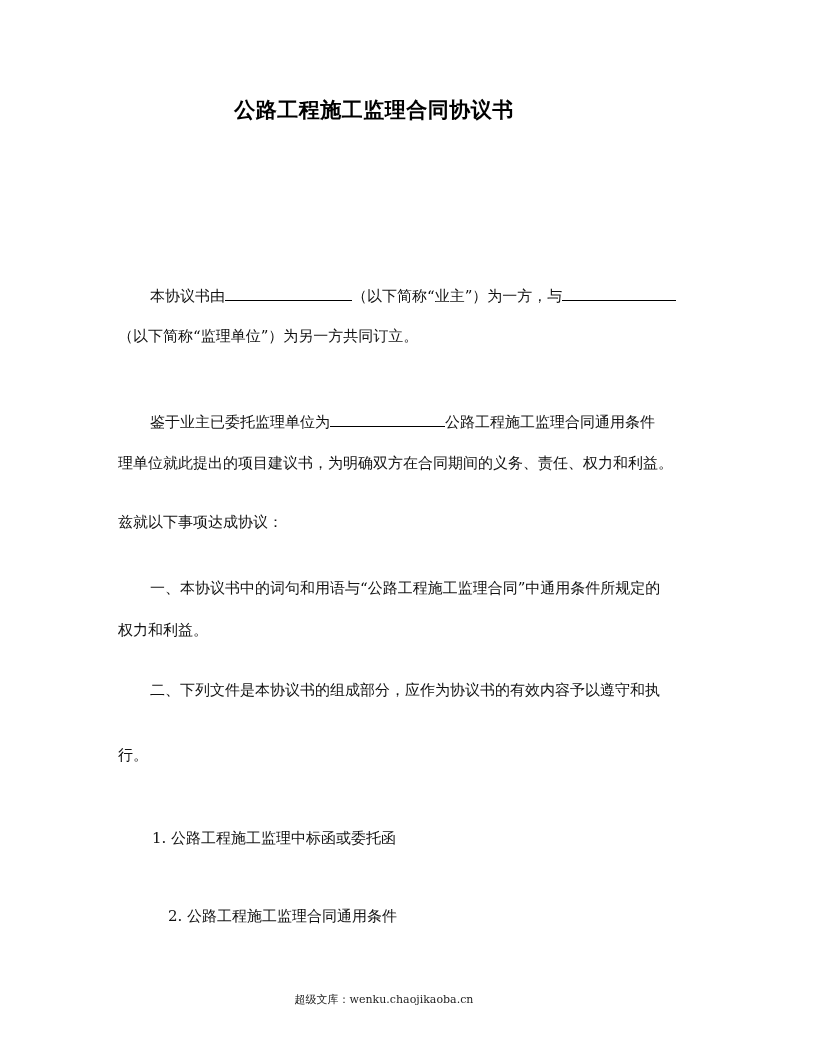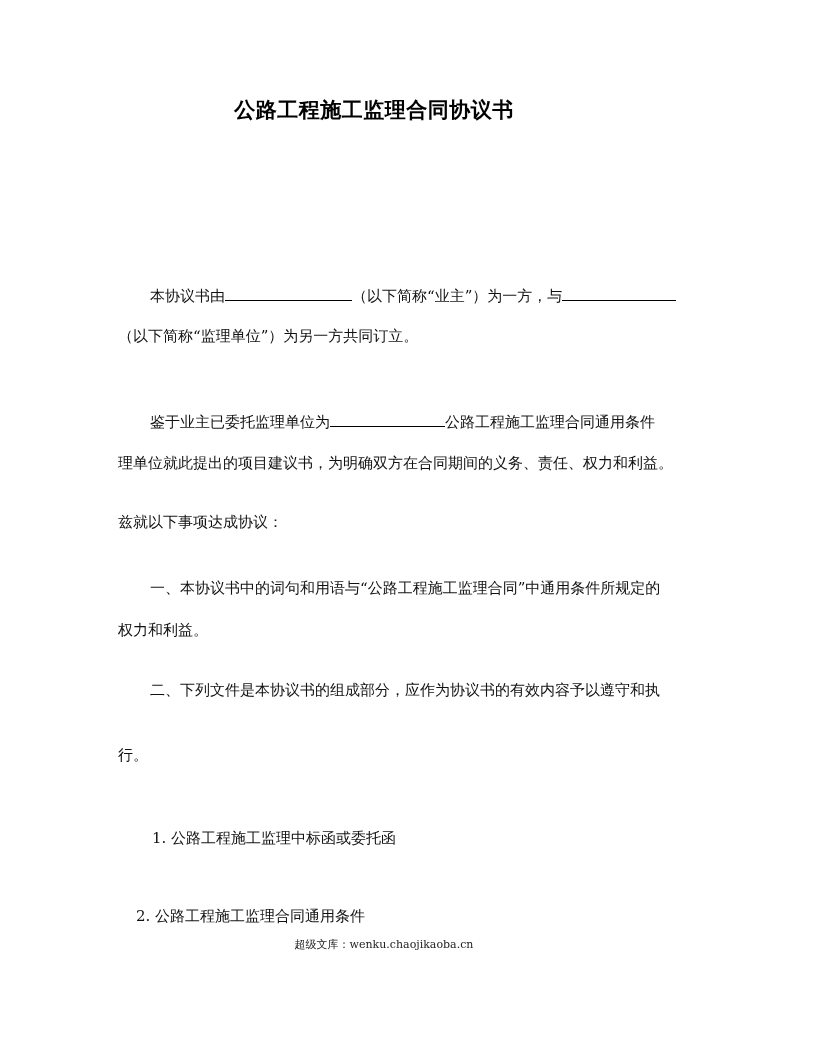--- a/index.html
+++ b/index.html
@@ -1,20 +1,20 @@
 <!DOCTYPE html>
 <html><head>
 <meta charset="utf-8">
 <style>
   html, body { margin:0; padding:0; background:#ffffff; }
   body { width:816px; height:1056px; position:relative; overflow:hidden; font-family:"DejaVu Serif","Liberation Serif",serif; color:#111; }
   .title { position:absolute; left:0; width:748px; top:96px; text-align:center; font-family:"DejaVu Sans","Liberation Sans",sans-serif; font-weight:bold; font-size:21px; letter-spacing:0.5px; color:#000; }
   .line { position:absolute; left:118px; font-size:15px; white-space:nowrap; line-height:20px; }
   .blank { display:inline-block; border-bottom:1.3px solid #000; height:16px; vertical-align:baseline; }
-  .footer { position:absolute; left:0; width:768px; top:937px; text-align:center; font-size:11px; color:#222; }
+  .footer { position:absolute; left:0; width:768px; top:992px; text-align:center; font-size:11px; color:#222; }
 </style>
 </head>
 <body>
 
 <div>
   <div class="title">公路工程施工监理合同协议书</div>
 
   <div class="line" style="top:284px; left:150px;">
     <span>本协议书由</span><span class="blank" style="width:127px;"></span><span>（以下简称“业主”）为一方，与</span><span class="blank" style="width:114px;"></span>
   </div>
@@ -26,16 +26,16 @@
   <div class="line" style="top:453px;">理单位就此提出的项目建议书，为明确双方在合同期间的义务、责任、权力和利益。</div>
   <div class="line" style="top:512px;">兹就以下事项达成协议：</div>
 
   <div class="line" style="top:578px; left:150px;">一、本协议书中的词句和用语与“公路工程施工监理合同”中通用条件所规定的</div>
   <div class="line" style="top:620px;">权力和利益。</div>
 
   <div class="line" style="top:680px; left:150px;">二、下列文件是本协议书的组成部分，应作为协议书的有效内容予以遵守和执</div>
   <div class="line" style="top:745px;">行。</div>
 
   <div class="line" style="top:828px; left:152px;text-align:right;">1. 公路工程施工监理中标函或委托函</div>
-  <div class="line" style="top:906px; left:136px;">2. 公路工程施工监理合同通用条件</div>
+  <div class="line" style="top:906px; left:168px;">2. 公路工程施工监理合同通用条件</div>
 
   <div class="footer">超级文库：wenku.chaojikaoba.cn</div>
 </div>
 
 </body></html>

